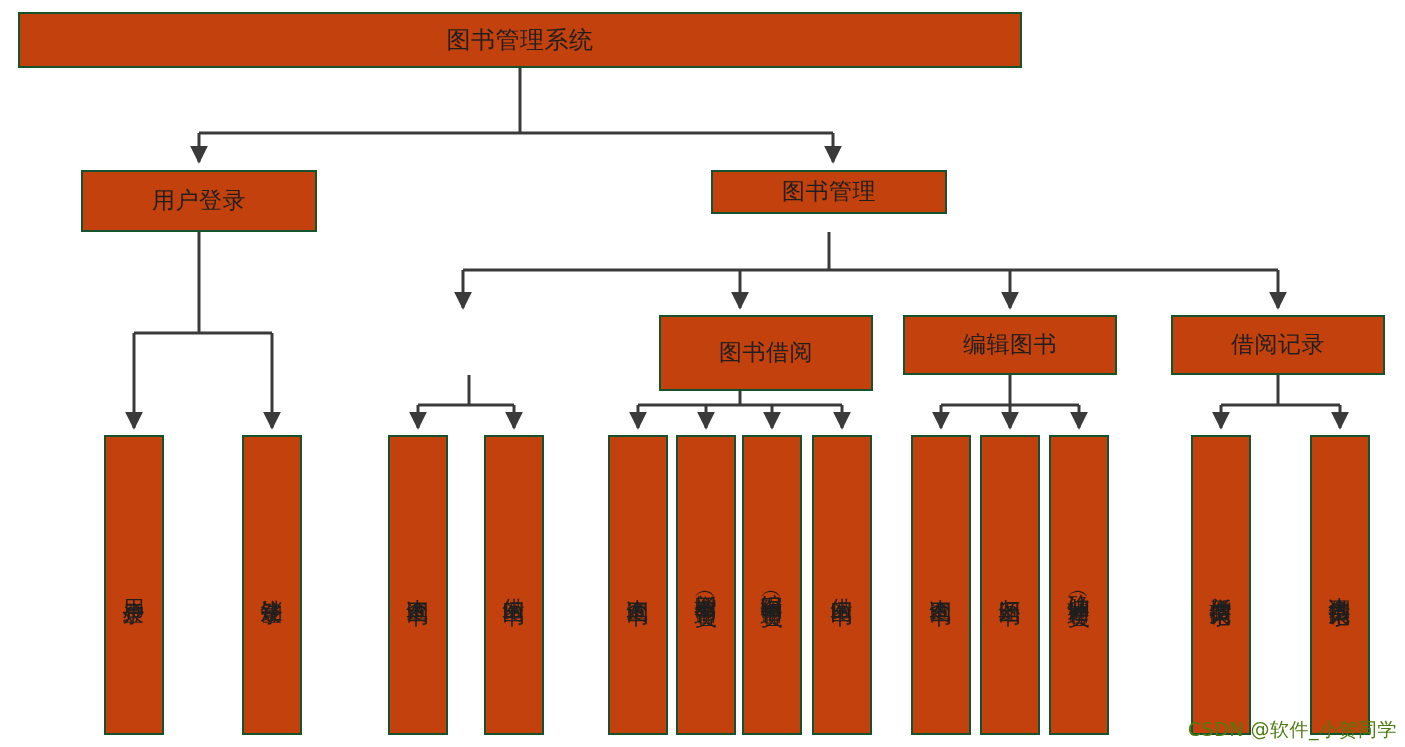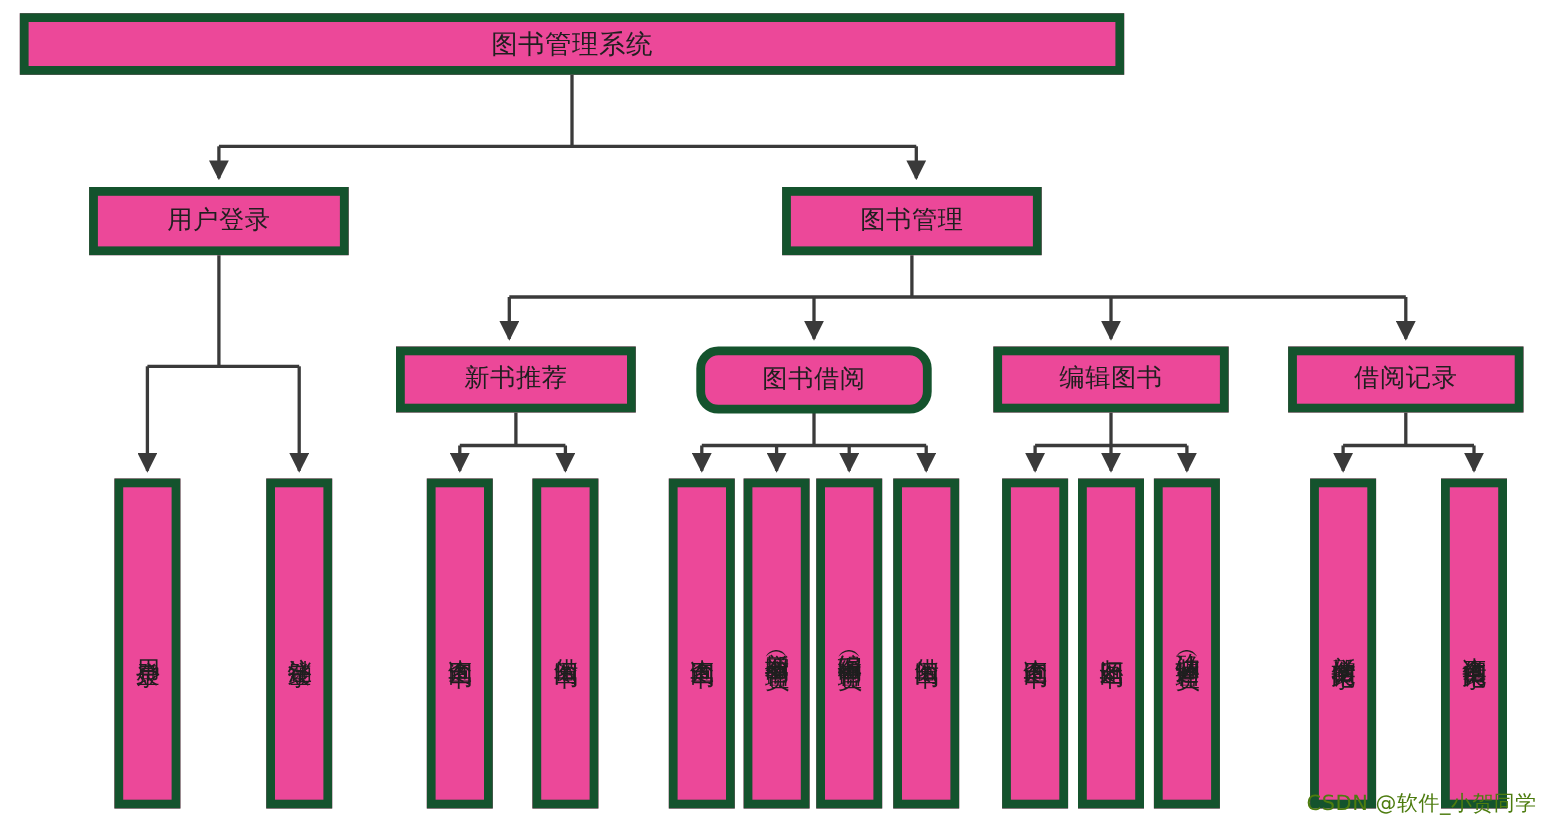--- a/index.html
+++ b/index.html
@@ -23,22 +23,22 @@
     position: absolute;
     left: 0;
     top: 0;
     width: 1405px;
     height: 747px;
     pointer-events: none;
   }
   .node {
     position: absolute;
     box-sizing: border-box;
-    background: #ec4899;
-    border: 8px solid #14532d;
+    background: #c2410c;
+    border: 2px solid #14532d;
     display: flex;
     align-items: center;
     justify-content: center;
     z-index: 2;
   }
   .node-label {
     display: block;
     text-align: center;
     line-height: 1.18;
     color: #1f1f1f;
@@ -132,29 +132,26 @@
   </svg>
 
   <div class="node horizontal root" style="left:18px; top:12px; width:1004px; height:56px;">
     <span class="node-label">图书管理系统</span>
   </div>
 
   <div class="node horizontal" style="left:81px; top:170px; width:236px; height:62px;">
     <span class="node-label">用户登录</span>
   </div>
 
-  <div class="node horizontal" style="left:711px; top:170px; width:236px; height:62px;">
+  <div class="node horizontal" style="left:711px; top:170px; width:236px; height:44px;">
     <span class="node-label">图书管理</span>
   </div>
 
-  <div class="node horizontal" style="left:360px; top:315px; width:218px; height:60px;">
-    <span class="node-label">新书推荐</span>
-  </div>
-
-  <div class="node horizontal" style="left:633px; top:315px; width:214px; height:61px;border-radius:20px;">
+
+  <div class="node horizontal" style="left:659px; top:315px; width:214px; height:76px;">
     <span class="node-label">图书借阅</span>
   </div>
 
   <div class="node horizontal" style="left:903px; top:315px; width:214px; height:60px;">
     <span class="node-label">编辑图书</span>
   </div>
 
   <div class="node horizontal" style="left:1171px; top:315px; width:214px; height:60px;">
     <span class="node-label">借阅记录</span>
   </div>

